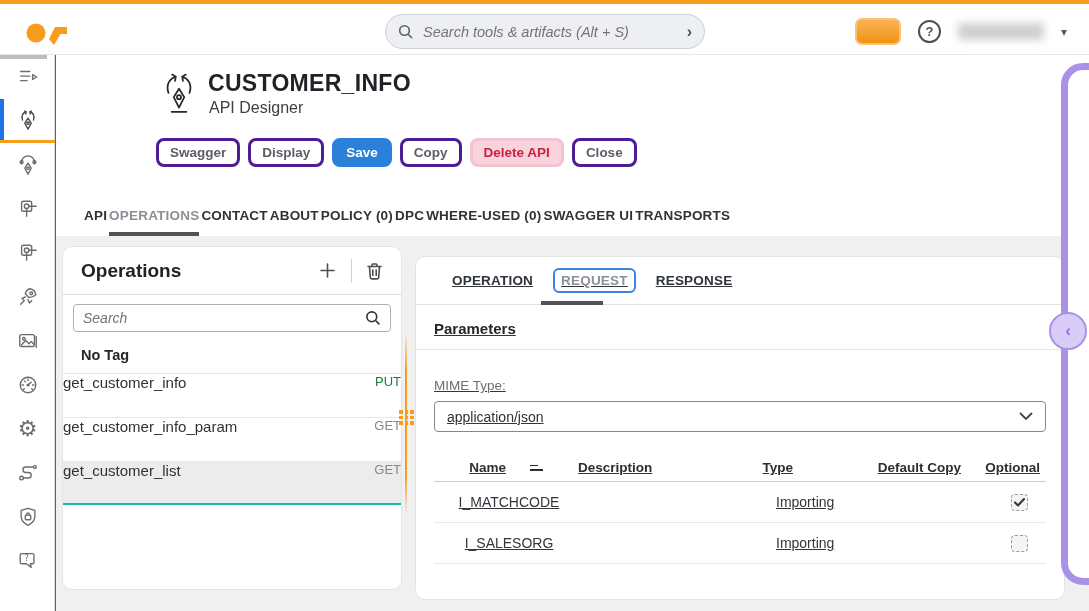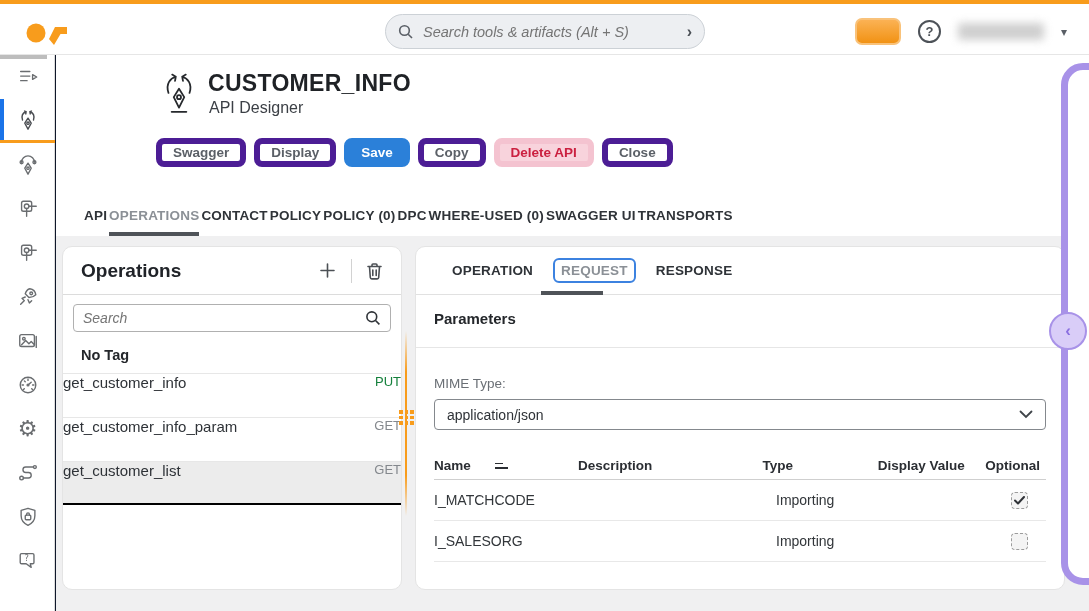--- a/index.html
+++ b/index.html
@@ -1,18 +1,18 @@
 <!DOCTYPE html>
 <html><head>
 <meta charset="utf-8">
 <style>
   * { margin:0; padding:0; box-sizing:border-box; }
   html,body { background:#fff; }
   body { font-family:"Liberation Sans","DejaVu Sans",sans-serif; color:#32363a; }
-  #app { position:relative; width:1089px; height:611px; overflow:hidden; background:#0f172a; }
+  #app { position:relative; width:1089px; height:611px; overflow:hidden; background:#4d7c0f; }
 
   
   .topbar { position:absolute; left:0; top:0; width:1089px; height:55px; background:#fff;
             border-top:4px solid #f89c1c; border-bottom:1px solid #e6e6e6; }
   .logo { position:absolute; left:26px; top:13px; width:48px; height:30px; }
   .search-pill { position:absolute; left:385px; top:10px; width:320px; height:35px;
                  background:#edeff2; border:1px solid #ccd1d6; border-radius:18px;
                  display:flex; align-items:center; padding:0 12px; gap:9px; }
   .search-pill input { flex:1; border:none; outline:none; background:transparent;
                  font-style:italic; font-size:14.5px; color:#66707a; font-family:inherit; }
@@ -35,21 +35,21 @@
   .rail-item.sel svg { stroke:#4a4d52; }
   .rail-item .uni { font-size:22px; color:#6a6d70; line-height:1; }
 
   
   .phead { position:absolute; left:56px; top:55px; width:1033px; height:181px; background:#fff; }
   .obj-icon { position:absolute; left:102px; top:16px; width:42px; height:46px; }
   .obj-icon svg { stroke:#26292d; fill:none; stroke-width:1.7; stroke-linecap:round; stroke-linejoin:round; }
   .obj-title { position:absolute; left:152px; top:15px; font-size:23px; font-weight:700; letter-spacing:.3px; color:#1f2226; }
   .obj-sub { position:absolute; left:153px; top:44px; font-size:16px; color:#3c4046; }
   .btn-row { position:absolute; left:100px; top:83px; display:flex; gap:8px; }
-  .btn { height:29px; padding:0 11px; border-radius:8px; border:6px solid #4c1d95; background:#fff;
+  .btn { height:29px; padding:0 11px; border-radius:8px; border:3px solid #4c1d95; background:#fff;
          color:#5b6067; font-size:13.5px; font-weight:600; font-family:inherit;
          display:flex; align-items:center; cursor:pointer; }
   .btn.primary { background:#2b80d9; border-color:#2b80d9; color:#fff; }
   .btn.danger { background:#f8d3dc; border-color:#f4c3d0; color:#cb2040; }
 
   .tabs { position:absolute; left:28px; bottom:0; display:flex; gap:2px; }
   .tab { font-size:13.5px; font-weight:700; color:#2f3338; letter-spacing:.2px;
          padding-bottom:9px; border-bottom:4px solid transparent; cursor:pointer; white-space:nowrap; }
   .tab.active { color:#8b9096; border-bottom-color:#4f5358; }
 
@@ -65,46 +65,46 @@
   .icon-btn svg { stroke:#4c5055; fill:none; stroke-width:1.6; stroke-linecap:round; }
   .ops-search { margin:9px 10px 0; height:28px; border:1px solid #b0b0b0; border-radius:4px;
                 display:flex; align-items:center; padding:0 9px; }
   .ops-search input { flex:1; border:none; outline:none; font-style:italic; font-size:14px; color:#6e737a; font-family:inherit; background:transparent; }
   .group-label { padding:15px 18px 10px; font-size:14.5px; font-weight:700; color:#24272b; }
   .op-row { height:44px; display:flex; align-items:flex-start; padding:0 0; border-top:1px solid #e7e7e7; cursor:pointer; }
   .op-name { flex:1; font-size:15px; color:#2e3237; }
   .op-method { font-size:13px; font-weight:400; }
   .op-method.put { color:#15803c; }
   .op-method.get { color:#84888d; }
-  .op-row.sel { background:#ececec; border-bottom:2px solid #000000; }
+  .op-row.sel { background:#ececec; border-bottom:2px solid #14b8a6; }
 
   
   .split-line { position:absolute; left:349px; top:95px; width:2px; height:185px;
                 background:linear-gradient(to bottom, rgba(248,156,28,0), #f89c1c 22%, #f89c1c 78%, rgba(248,156,28,0)); }
   .split-grip { position:absolute; left:343px; top:174px; width:14px; height:19px;
                 display:grid; grid-template-columns:repeat(3,3.5px); grid-auto-rows:3.5px; gap:2px; cursor:col-resize; }
   .split-grip i { background:#f89c1c; }
 
-  .det-card { left:359px; top:10px; width:650px; height:344px; }
+  .det-card { left:359px; top:20px; width:650px; height:344px;text-decoration:underline; }
   .det-tabs { height:48px; display:flex; align-items:center; gap:20px; padding:0 36px; border-bottom:1px solid #e1e1e1; position:relative; }
   .dtab { font-size:13.5px; font-weight:700; color:#2f3338; letter-spacing:.2px; cursor:pointer; }
   .dtab.active { color:#8b9096; border:2px solid #3c82e0; border-radius:6px; padding:3px 6px; }
   .dtab-underline { position:absolute; left:125px; bottom:-1px; width:62px; height:4px; background:#4f5358; }
-  .sec-title { padding:15px 18px 20px; font-size:15px; font-weight:700; color:#24272b; border-bottom:1px solid #e6e6e6; }
+  .sec-title { padding:15px 18px 12px; font-size:15px; font-weight:700; color:#24272b; border-bottom:1px solid #e6e6e6; }
   .mime-label { margin:28px 18px 0; font-size:13.5px; color:#6a6f75; }
   .select { margin:8px 18px 0; height:31px; border:1px solid #84888d; border-radius:4px;
             display:flex; align-items:center; padding:0 12px; cursor:pointer; }
   .select .val { flex:1; font-size:14px; color:#2e3237; }
   .select svg { stroke:#3f4449; fill:none; stroke-width:1.8; stroke-linecap:round; }
 
   .ptable { margin:22px 18px 0; }
   .prow { display:flex; align-items:center; }
   .prow.head { height:28px; border-bottom:1px solid #cfcfcf; font-size:13.5px; font-weight:700; color:#2b2e33; }
   .prow.body { height:41px; border-bottom:1px solid #e8e8e8; font-size:14px; color:#32363a; }
-  .c-name { width:150px; display:flex; align-items:center; gap:24px; }
+  .c-name { width:150px; display:flex; align-items:center; gap:24px;justify-content:center; }
   .c-desc { width:192px; }
   .c-type { width:120px; }
   .c-def  { width:112px; }
   .c-opt  { flex:1; display:flex; justify-content:flex-end; padding-right:6px; }
   .prow.body .c-opt { justify-content:flex-end; padding-right:18px; }
   .sort-icon { display:inline-flex; flex-direction:column; gap:3px; }
   .sort-icon i { display:block; height:1.5px; background:#2b2e33; }
   .sort-icon i:nth-child(1){ width:8px; }
   .sort-icon i:nth-child(2){ width:13px; }
   .cbx { width:17px; height:17px; border:1.5px dashed #9c9c9c; border-radius:4px; background:#f4f4f4;
@@ -263,21 +263,21 @@
       <button class="btn primary">Save</button>
       <button class="btn">Copy</button>
       <button class="btn danger">Delete API</button>
       <button class="btn">Close</button>
     </div>
 
     <div class="tabs">
       <span class="tab">API</span>
       <span class="tab active">OPERATIONS</span>
       <span class="tab">CONTACT</span>
-      <span class="tab">POLICY</span>
+      <span class="tab">ABOUT</span>
       <span class="tab">POLICY (0)</span>
       <span class="tab">DPC</span>
       <span class="tab">WHERE-USED (0)</span>
       <span class="tab">SWAGGER UI</span>
       <span class="tab">TRANSPORTS</span>
     </div>
   </div>
 
   <div class="content">
 
@@ -356,21 +356,21 @@
         <div class="prow head">
           <span class="c-name">
             <span>Name</span>
             <span class="sort-icon">
                 <i></i>
                 <i></i>
               </span>
           </span>
           <span class="c-desc">Description</span>
           <span class="c-type">Type</span>
-          <span class="c-def">Display Value</span>
+          <span class="c-def">Default Copy</span>
           <span class="c-opt">Optional</span>
         </div>
 
         <div class="prow body">
           <span class="c-name">I_MATCHCODE</span>
           <span class="c-desc"></span>
           <span class="c-type">Importing</span>
           <span class="c-def"></span>
           <span class="c-opt">
             <span class="cbx">

